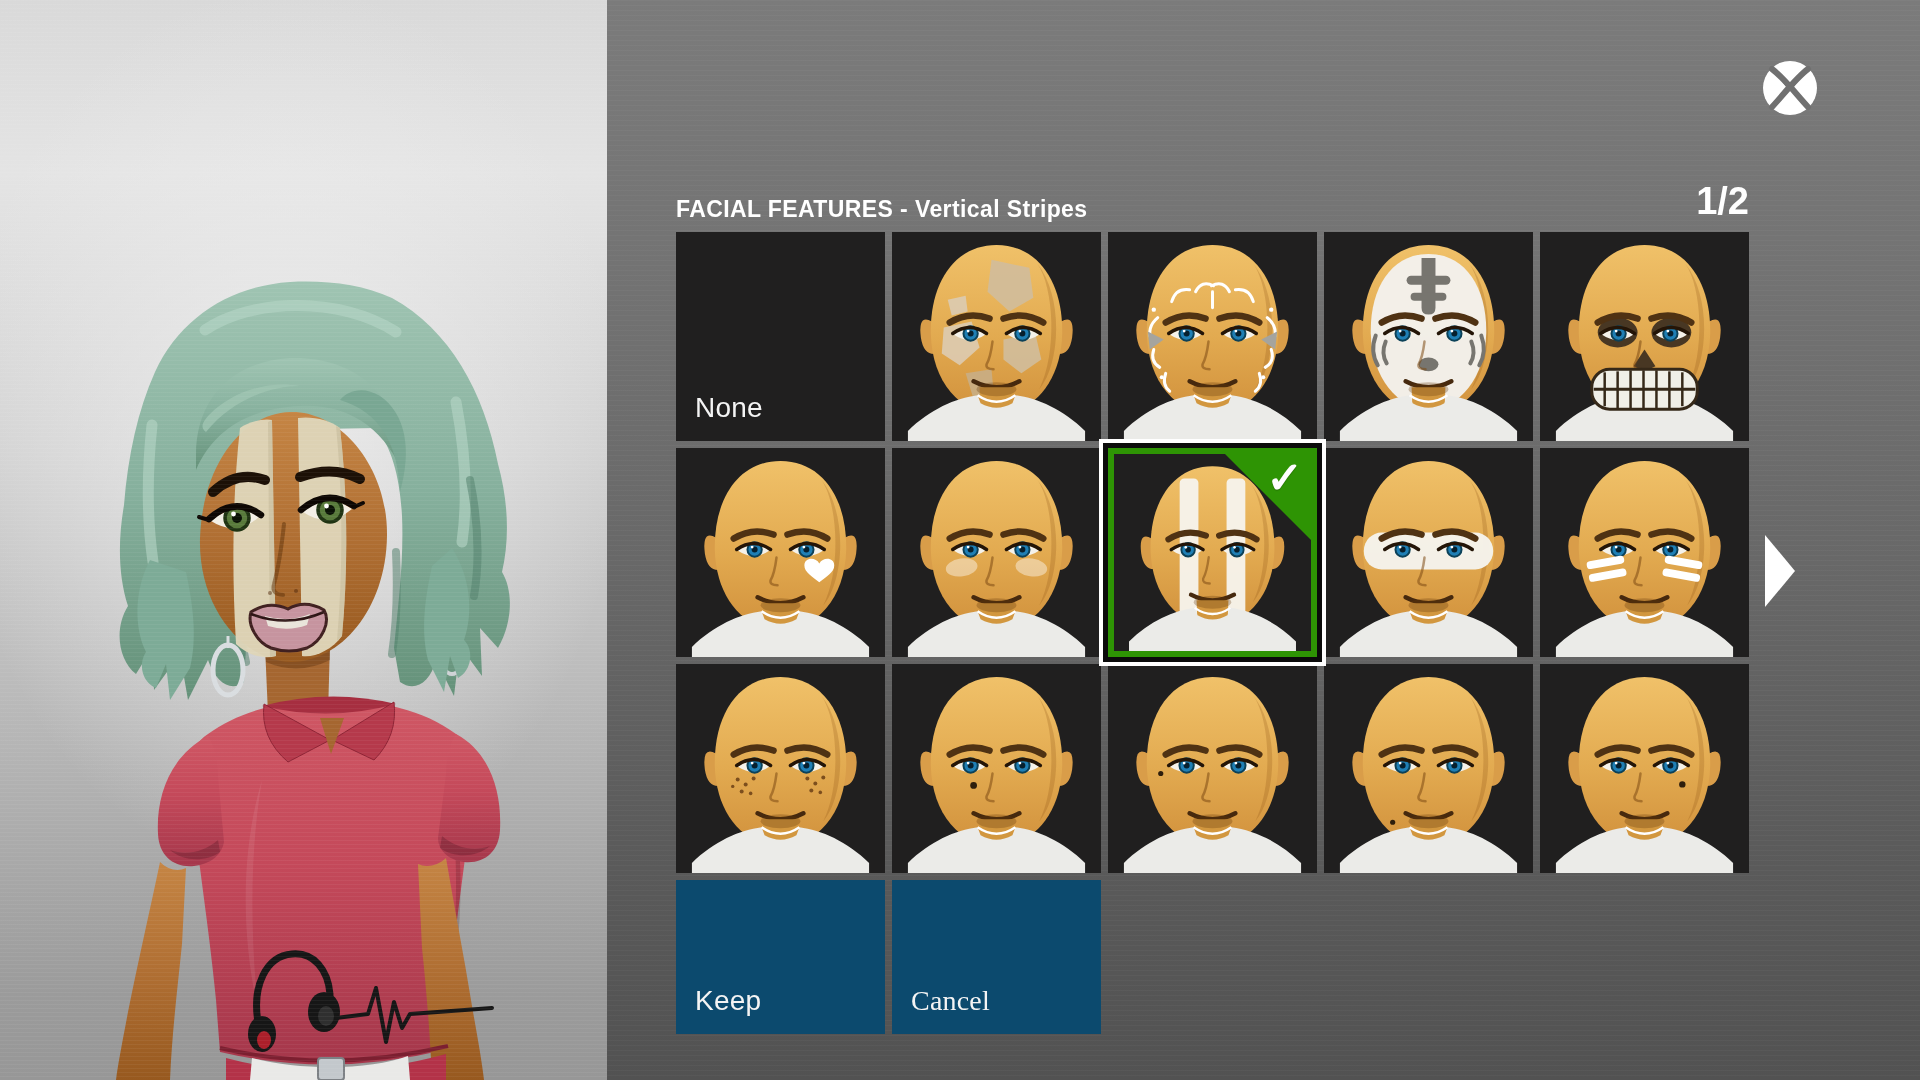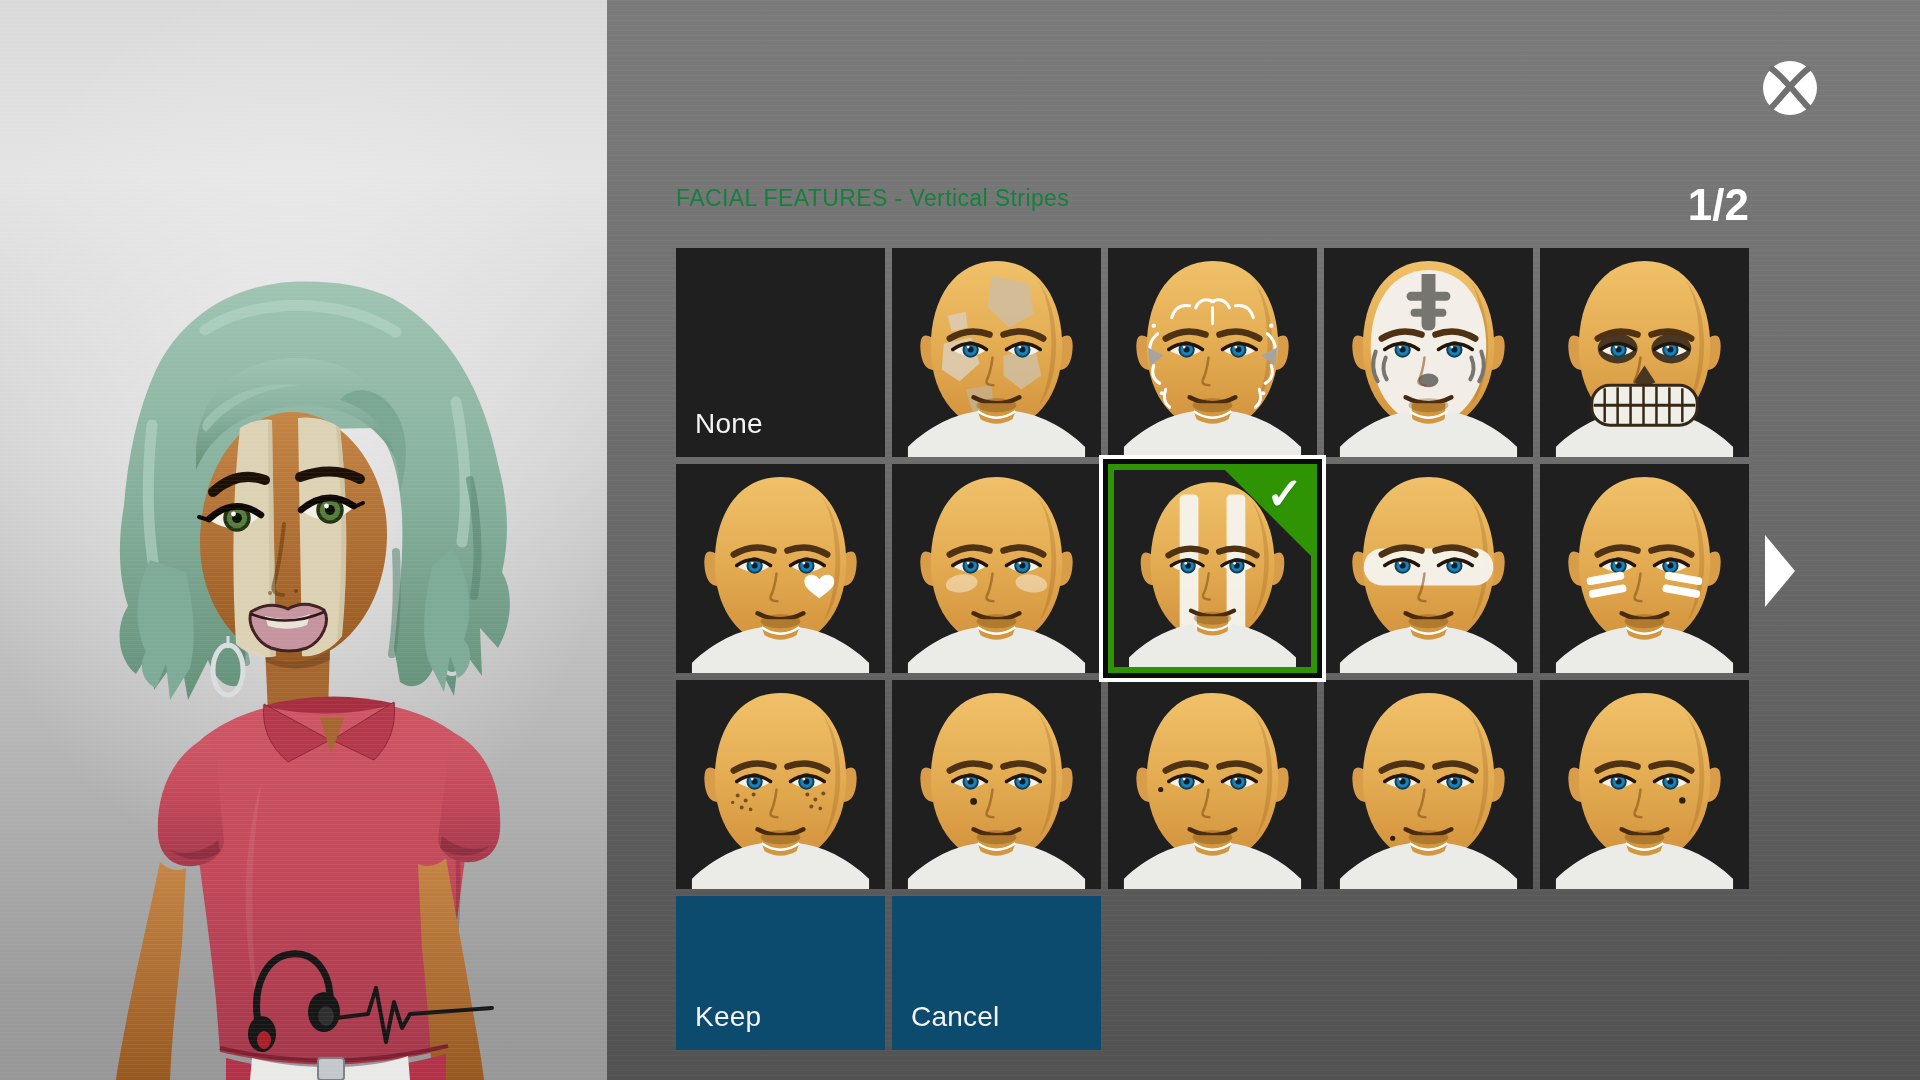--- a/index.html
+++ b/index.html
@@ -25,32 +25,32 @@
   .right-panel {
     position:absolute; left:607px; top:0; width:1313px; height:1080px;
     background:linear-gradient(180deg,#7b7b7b 0%, #747474 22%, #686868 52%, #5b5b5b 78%, #525252 100%);
   }
   .right-panel::after {
     content:""; position:absolute; inset:0; pointer-events:none;
     background:repeating-linear-gradient(180deg, rgba(255,255,255,.03) 0 1px, rgba(0,0,0,0) 1px 5px);
   }
 
   .header-title {
-    position:absolute; left:676px; top:185px; color:#15803d;
-    font-size:23px; font-weight:400; letter-spacing:.4px;
+    position:absolute; left:676px; top:196px; color:#ffffff;
+    font-size:23px; font-weight:700; letter-spacing:.4px;
   }
   .page-indicator {
     position:absolute; left:1609px; top:180px; width:140px; text-align:right;
-    color:#fff; font-size:44px; font-weight:600;
+    color:#fff; font-size:38px; font-weight:600;
   }
   .xbox-logo { position:absolute; left:1762px; top:60px; width:56px; height:56px; }
 
   
   .grid {
-    position:absolute; left:676px; top:248px;
+    position:absolute; left:676px; top:232px;
     display:grid; grid-template-columns:repeat(5,209px);
     grid-template-rows:209px 209px 209px 154px; gap:7px;
   }
   .tile { position:relative; background:#201f1f; }
   .tile > svg.face { position:absolute; inset:0; width:100%; height:100%; }
   .tile-label {
     position:absolute; left:19px; bottom:17px; color:#f4f4f4;
     font-size:28px; font-weight:400; letter-spacing:.2px;
   }
   .tile.selected {
@@ -739,21 +739,21 @@
           <path d="M88,156 L122,156 L121,180 Q105,188 89,180 Z" fill="#d2973f"></path>
           <ellipse cx="105" cy="158" rx="20" ry="7" fill="rgba(100,55,10,.3)"></ellipse>
           <path d="M16,210 L16,200 C38,178 64,167 86,164 L89,172 Q105,181 121,172 L124,164 C146,167 172,178 194,200 L194,210 Z" fill="#ebebe8"></path>
           <path d="M86,164 Q105,177 124,164" stroke="#ffffff" stroke-width="2.5" fill="none"></path>
           <circle cx="143" cy="121" r="3.2" fill="#2e1e0c"></circle>
         </svg>
       </div>
       <div class="action-tile" style="grid-area: 4 / 1;">
         <span class="tile-label">Keep</span>
       </div>
-      <div class="action-tile" style="grid-area: 4 / 2;">
+      <div class="action-tile" style="grid-area: 4 / 2; font-family: Liberation Serif, serif;">
         <span class="tile-label">Cancel</span>
       </div>
     </div>
 
   <svg class="next-arrow" viewBox="0 0 34 78">
     <path d="M2,3 L32,39 L2,75 Z" fill="#ffffff"></path>
   </svg>
 
 </div>
 

